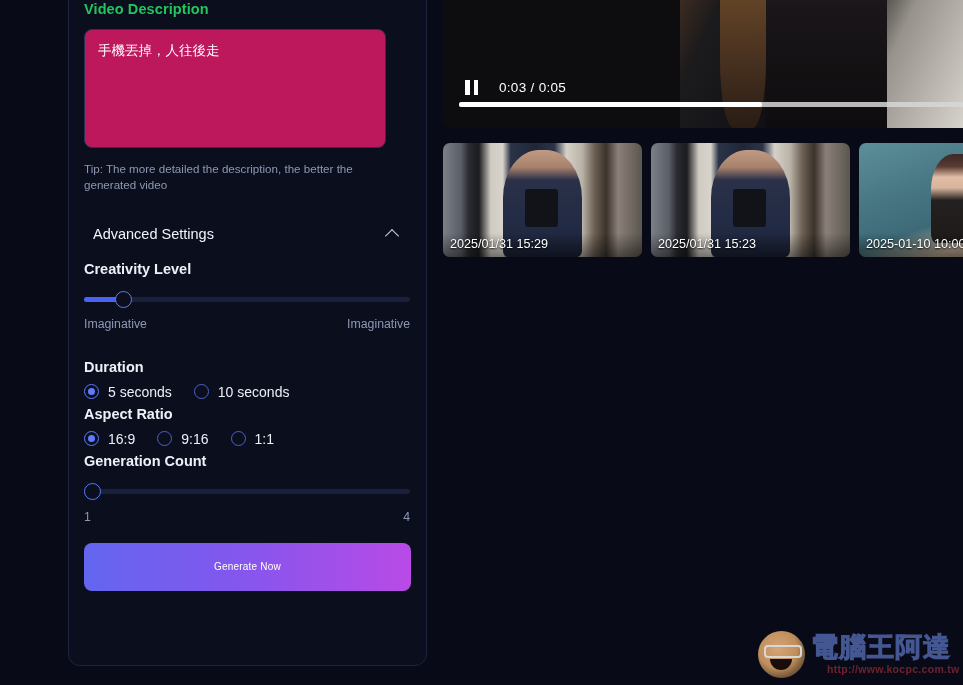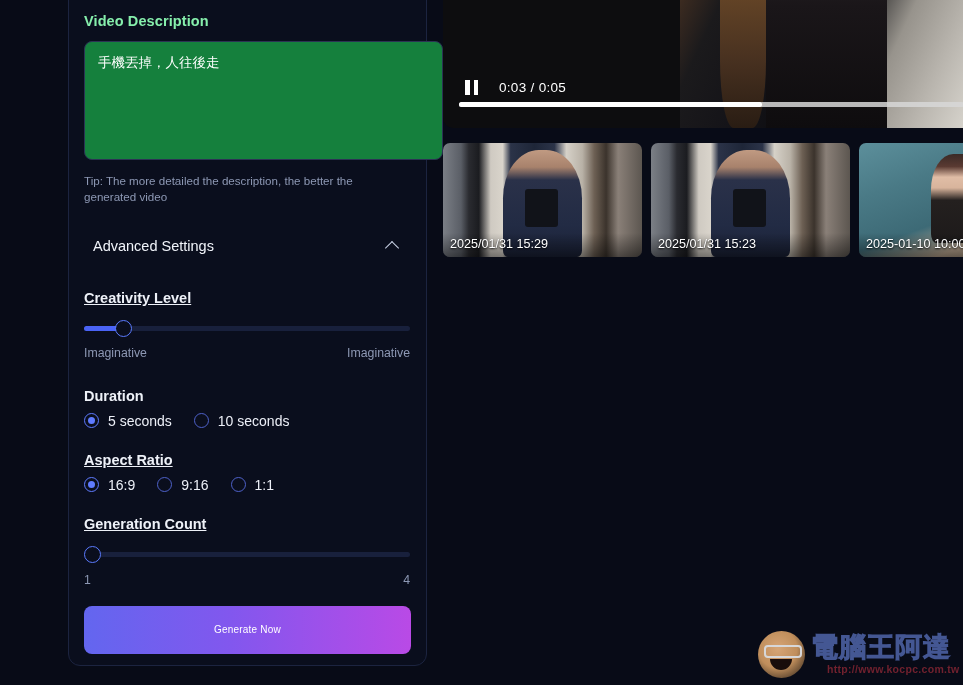--- a/index.html
+++ b/index.html
@@ -32,32 +32,32 @@
     padding: 0 15px;
   }
   .panel-inner {
     position: absolute;
     left: 15px;
     top: 40px;
     width: 328px;
   }
 
   .field-label {
-    color: #86efac;
+    color: #22c55e;
     font-size: 14.5px;
     font-weight: 600;
     letter-spacing: .1px;
-    margin: 12px 0 12px 0;
+    margin: 0 0 12px 0;
   }
 
   .desc-box {
     box-sizing: border-box;
-    width: 359px;
+    width: 302px;
     height: 119px;
-    background: #15803d;
+    background: #be185d;
     border: 1px solid #2b3354;
     border-radius: 8px;
     padding: 11px 13px;
     color: #ffffff;
     font-size: 13.5px;
     line-height: 1.5;
   }
 
   .tip-text {
     margin-top: 13px;
@@ -210,21 +210,21 @@
     border-radius: 8px;
     background: linear-gradient(90deg, #6366ef 0%, #8257ee 45%, #b94ae6 100%);
     color: #ffffff;
     font-size: 10px;
     font-family: "Liberation Sans", sans-serif;
     cursor: pointer;
     letter-spacing: .2px;
   }
 
   .mt20 { margin-top: 28px; }
-  .mt17 { margin-top: 23px; text-decoration: underline; }
+  .mt17 { margin-top: 6px; }
 
   
   .video-player {
     position: absolute;
     left: 443px;
     top: -95px;
     width: 524px;
     height: 223px;
     background: #0d0d0f;
     border-radius: 0 0 0 10px;

